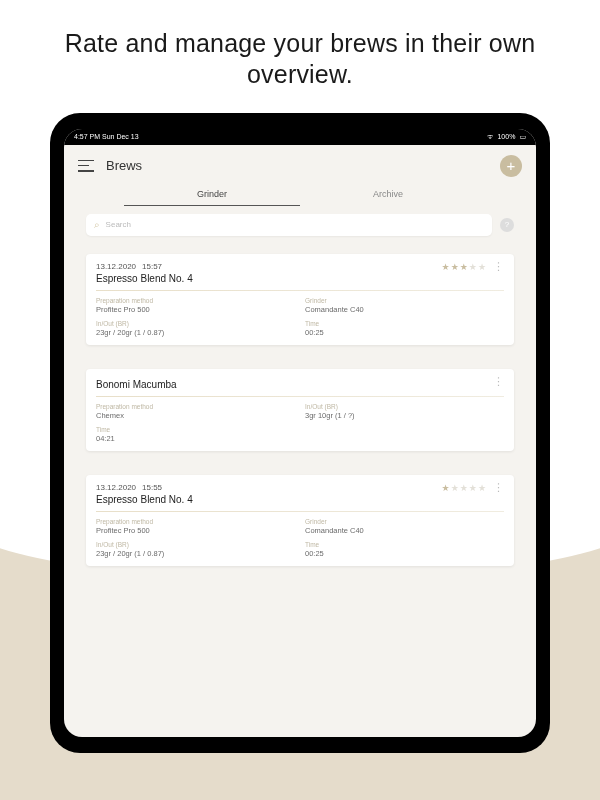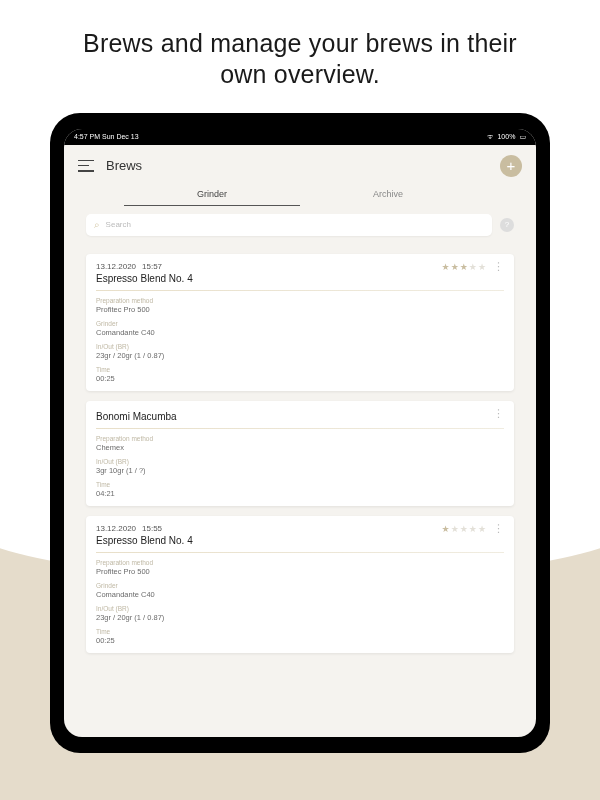--- a/index.html
+++ b/index.html
@@ -18,39 +18,39 @@
 .hamb span:nth-child(2){width:70%}
 .apptitle{font-size:13px;color:#333;flex:1}
 .addbtn{width:22px;height:22px;border-radius:50%;background:#c9bda0;color:#fff;display:flex;align-items:center;justify-content:center;font-size:15px;cursor:pointer}
 .tabs{display:flex;padding:0 60px;font-size:9px;color:#888}
 .tab{flex:1;text-align:center;padding:6px 0;cursor:pointer}
 .tab.active{color:#444;border-bottom:1.5px solid #555}
 .searchrow{display:flex;align-items:center;gap:8px;padding:8px 22px 10px}
 .searchbox{flex:1;background:#fff;border-radius:5px;padding:5px 8px;display:flex;align-items:center;gap:6px;font-size:8px;color:#bbb;box-shadow:0 1px 2px rgba(0,0,0,.05)}
 .searchicon{color:#d4c8a8;font-size:10px}
 .helpbtn{width:14px;height:14px;border-radius:50%;background:#ddd;color:#fff;font-size:8px;display:flex;align-items:center;justify-content:center;cursor:pointer}
-.cards{padding:8px 22px;display:flex;flex-direction:column;gap:10px}
+.cards{padding:8px 22px;display:flex;flex-direction:column;gap:24px}
 .card{background:#fff;border-radius:4px;padding:8px 10px;box-shadow:0 1px 3px rgba(0,0,0,.08)}
 .cardtop{display:flex;align-items:flex-start}
 .cardtop .meta{flex:1}
 .dt{font-size:8px;color:#555}
 .dt .time{margin-left:6px}
 .name{font-size:10px;color:#222;font-weight:500;margin-top:2px}
 .stars{font-size:9px;letter-spacing:1px;color:#c9bda0}
 .stars .off{color:#e3e0d8}
 .more{color:#bbb;font-size:11px;line-height:8px;margin-left:6px;cursor:pointer}
 .divider{height:1px;background:linear-gradient(to right,#e8dfc9,#f0ece0);margin:6px 0}
-.grid{display:grid;grid-template-columns:1fr;row-gap:6px;column-gap:10px}
+.grid{display:grid;grid-template-columns:1fr 1fr;row-gap:6px;column-gap:10px}
 .lbl{font-size:6.5px;color:#bfb8a4}
 .val{font-size:7.5px;color:#6b6b6b;margin-top:1px}
 </style>
 </head>
 <body>
 
-<div class="headline">Brews and manage your brews in their own overview.</div>
+<div class="headline">Rate and manage your brews in their own overview.</div>
 <div class="promo-bg"></div>
 
 <div class="tablet">
  <div class="bezel">
       <div class="screen">
 
   <div class="statusbar">
     <span>4:57 PM  Sun Dec 13</span>
     <span class="right">
       <span>ᯤ</span>

